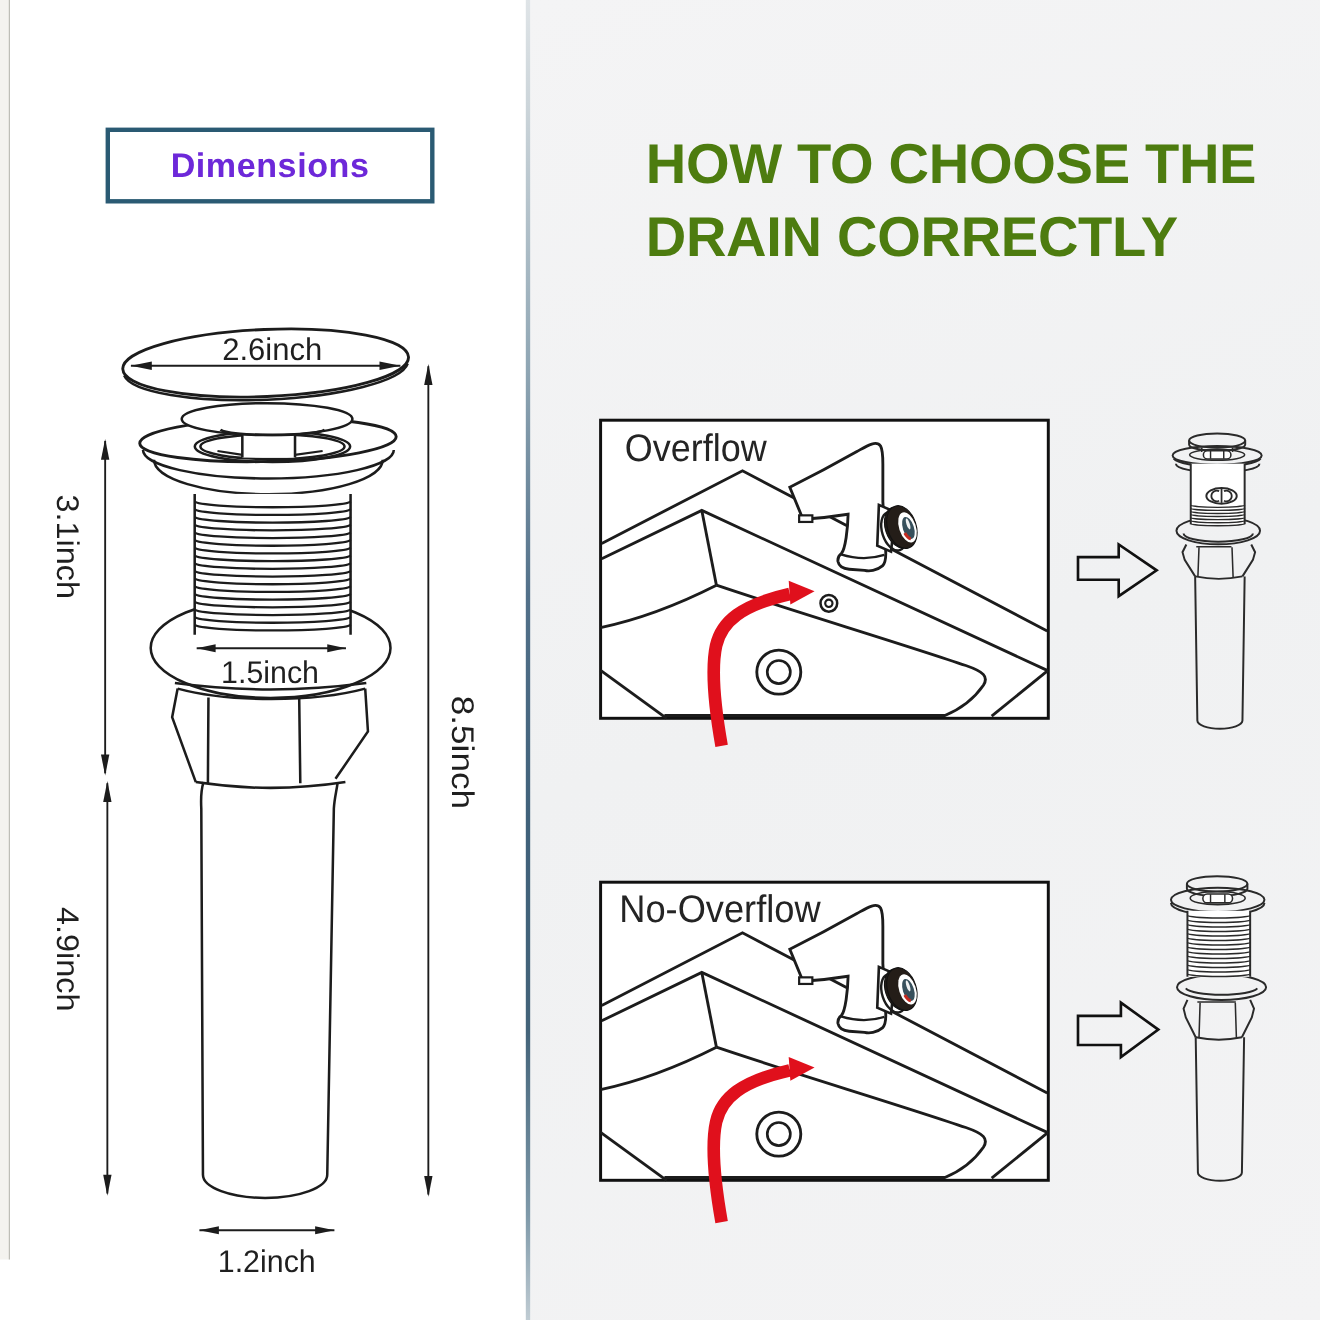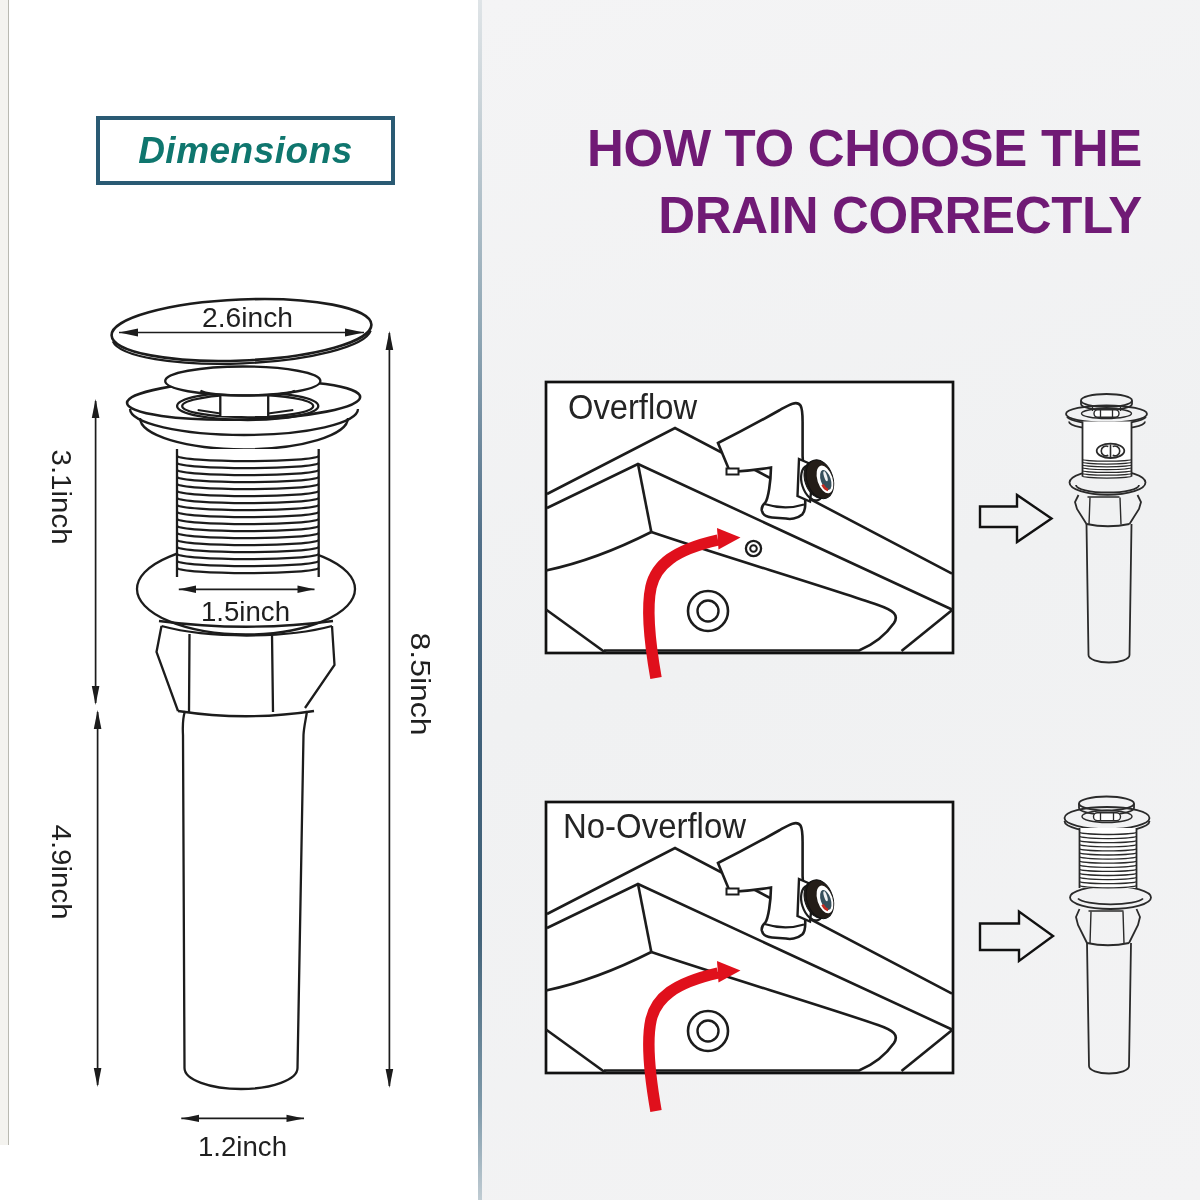--- a/index.html
+++ b/index.html
@@ -5,22 +5,22 @@
   html,body{margin:0;padding:0;}
   body{width:1200px;height:1200px;position:relative;background:#fff;overflow:hidden;
        font-family:"Liberation Sans", sans-serif;}
   #rightbg{position:absolute;left:482px;top:0;width:718px;height:1200px;
        background:linear-gradient(160deg,#f4f4f5 0%,#f0f1f2 50%,#f3f3f4 100%);}
   #divider{position:absolute;left:478px;top:0;width:4px;height:1200px;
        background:linear-gradient(180deg,#dfe4e7 0%,#ccd5da 8%,#8fa6b4 28%,#527089 45%,#40617a 62%,#436379 78%,#7e99a9 92%,#c0ccd3 100%);}
   #leftstrip{position:absolute;left:0;top:0;width:8px;height:1145px;background:#f4f3ef;border-right:1px solid #b9b9b1;}
   #dimbox{position:absolute;left:96px;top:116px;width:299px;height:69px;box-sizing:border-box;
        border:4px solid #2a5a73;display:flex;align-items:center;justify-content:center;}
-  #dimbox span{font-size:37px;font-weight:bold;color:#0f766e;letter-spacing:0.5px;font-style:italic;}
-  #headline{position:absolute;top:115px;right:58px;text-align:right;color:#701a75;
+  #dimbox span{font-size:31px;font-weight:bold;color:#6d28d9;letter-spacing:0.5px;}
+  #headline{position:absolute;top:115px;right:58px;color:#4d7c0f;
        font-size:51px;font-weight:bold;line-height:67px;letter-spacing:-0.3px;white-space:nowrap;}
   svg{position:absolute;left:0;top:0;}
   text{font-family:"Liberation Sans", sans-serif;}
 </style>
 </head>
 <body>
 <div id="rightbg"></div>
 <div id="divider"></div>
 <div id="leftstrip"></div>
 <div id="dimbox">

